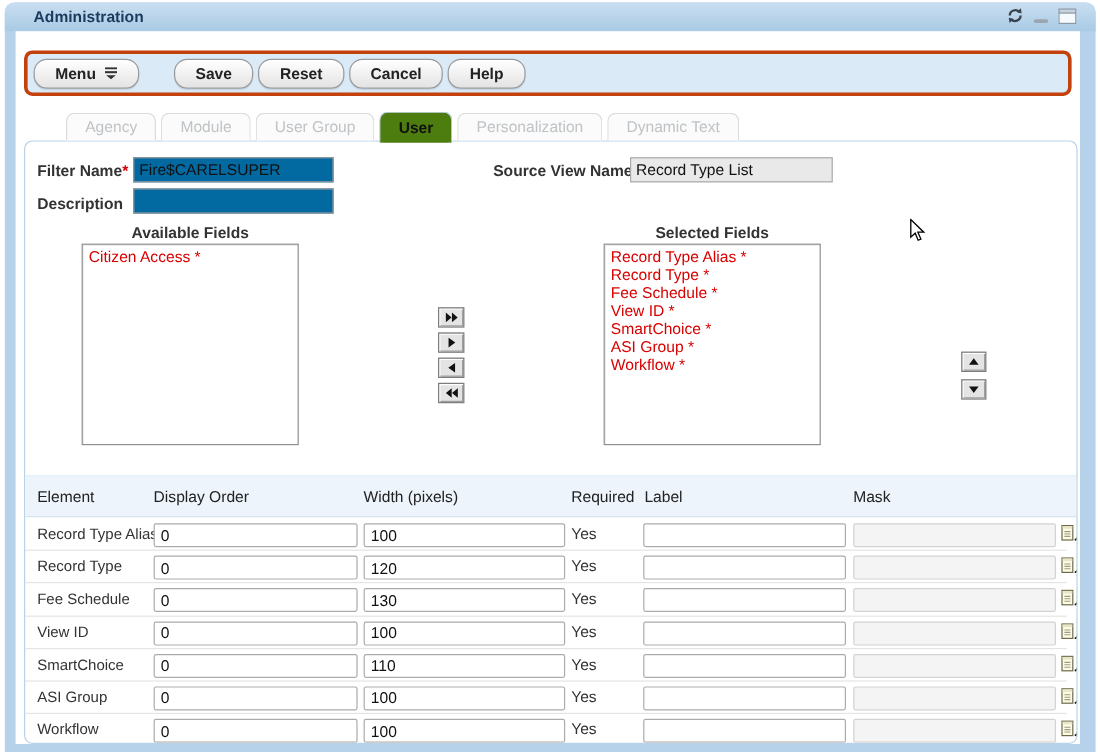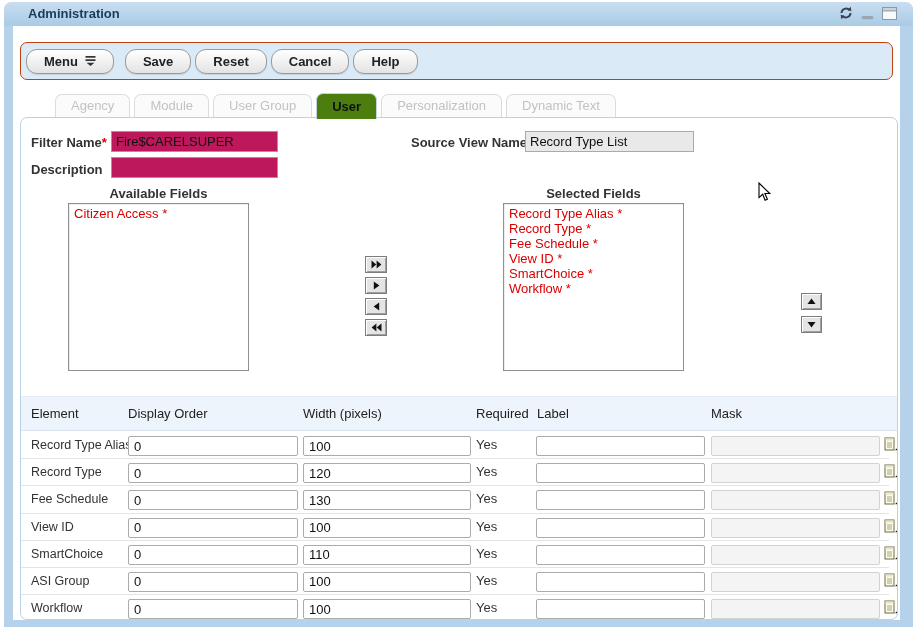--- a/index.html
+++ b/index.html
@@ -13,22 +13,22 @@
               background:linear-gradient(#c9def1,#a9cbe4); border-radius:8px 8px 0 0; }
   .title { position:absolute; left:24px; top:0; line-height:24px;
            font-size:13px; font-weight:bold; color:#1b3a5e; }
   .win-controls { position:absolute; right:16px; top:4px; display:flex; align-items:flex-end; gap:8px; }
   .win-controls .wc { display:inline-flex; align-items:flex-end; cursor:default; }
 
   .window-body { position:absolute; left:9px; top:24px; right:13px; bottom:7px; background:#fff; }
 
   
   .toolbar { position:absolute; left:7px; right:7px; top:16px; height:38px;
-             background:#daeaf7; border:1px solid #c2410c; border-radius:7px;
-             display:flex; align-items:center; padding-left:5px; }
+             background:#daeaf7; border:3px solid #c2410c; border-radius:7px;
+             display:flex; align-items:center; padding-left:5px;gap:18px; }
   .btn { height:25px; padding:0 17px; border:1px solid #9a9a9a; border-radius:11px;
          background:linear-gradient(#ffffff,#e3e3e3); font-family:"Liberation Sans",sans-serif;
          font-size:13px; font-weight:bold; color:#222; cursor:pointer;
          box-shadow:0 1px 1px rgba(0,0,0,.10); display:inline-flex; align-items:center; gap:7px; }
   .menu-btn { margin-right:11px; }
   .btn + .btn { margin-left:4px; }
 
   
   .tab-bar { position:absolute; left:0; top:66px; height:26px; display:flex;
              align-items:center; padding-left:42px; gap:4px; z-index:2; }
@@ -38,21 +38,21 @@
   .tab.active { position:relative; z-index:3; height:26px; line-height:25px;
                 background:#4d7c0f; border-color:#c2d4e4; color:#111; font-weight:bold;
                 margin-bottom:-2px; }
 
   
   .panel { position:absolute; left:7px; right:2px; top:91px; bottom:0;
            background:#fff; border:1px solid #b9d2e8; border-radius:7px; overflow:hidden; }
 
   .flabel { position:absolute; font-size:13px; font-weight:bold; color:#333; white-space:nowrap; }
   .req { color:#d90000; font-weight:bold; }
-  .tinput { position:absolute; height:21px; border:1px solid #9a9a9a; background:#be185d;
+  .tinput { position:absolute; height:21px; border:1px solid #9a9a9a; background:#0369a1;
             font-family:"Liberation Sans",sans-serif; font-size:13px; padding:0 4px; color:#111; }
   .tinput.readonly { background:#e9e9e9; border-color:#aaa; }
 
   .list-title { position:absolute; font-size:13px; font-weight:bold; color:#333; text-align:center; }
   .listbox { position:absolute; width:181px; height:168px; background:#fff;
              border:1px solid #8f8f8f; box-shadow:inset 1px 1px 0 rgba(0,0,0,.07);
              padding:2px 5px; overflow:hidden; }
   .list-item { color:#d90000; font-size:13px; line-height:15px; white-space:nowrap; cursor:default; }
 
   .xfer { position:absolute; width:22px; height:17px; background:#e4e4e4; border:1px solid #7d7d7d;
@@ -159,20 +159,21 @@
           <div class="list-item">Citizen Access *</div>
         </div>
 
       <span class="list-title" style="left:482px; top:68px; width:181px;">Selected Fields</span>
       <div class="listbox" style="left:482px; top:85px;">
           <div class="list-item">Record Type Alias *</div>
           <div class="list-item">Record Type *</div>
           <div class="list-item">Fee Schedule *</div>
           <div class="list-item">View ID *</div>
           <div class="list-item">SmartChoice *</div>
+          <div class="list-item">ASI Group *</div>
           <div class="list-item">Workflow *</div>
         </div>
 
       <button class="xfer" style="left:344px; top:138px;">
         <svg width="11" height="9" viewBox="0 0 11 9">
           <polygon points="0.5,0.5 5.3,4.5 0.5,8.5" fill="#111"></polygon>
             <polygon points="5.6,0.5 10.4,4.5 5.6,8.5" fill="#111"></polygon>
           </svg>
       </button>
       <button class="xfer" style="left:344px; top:159px;">

